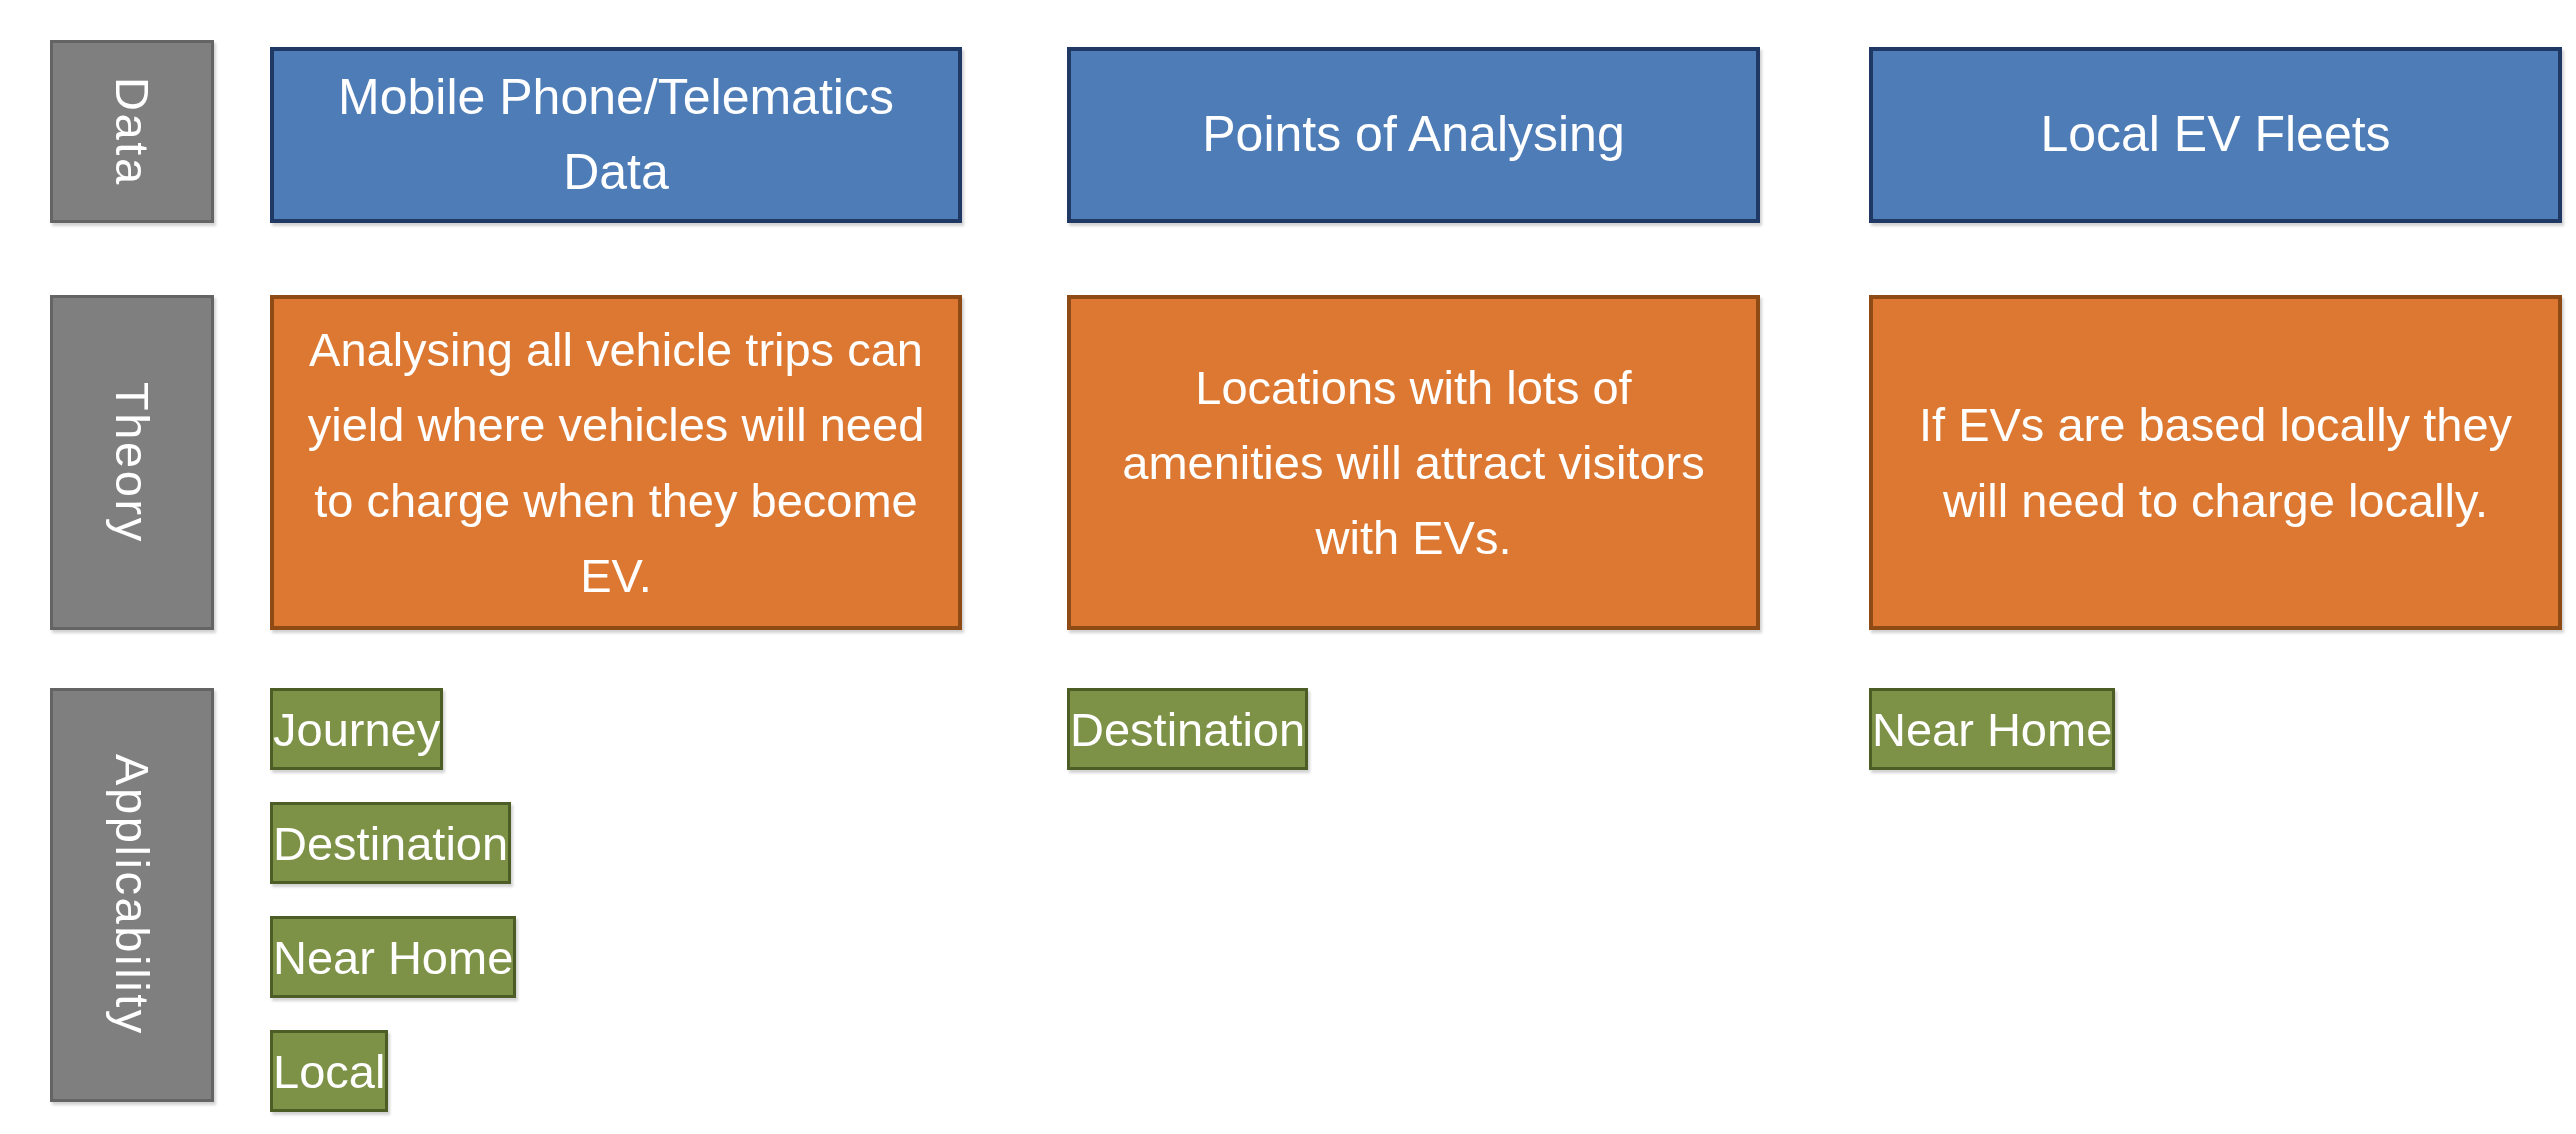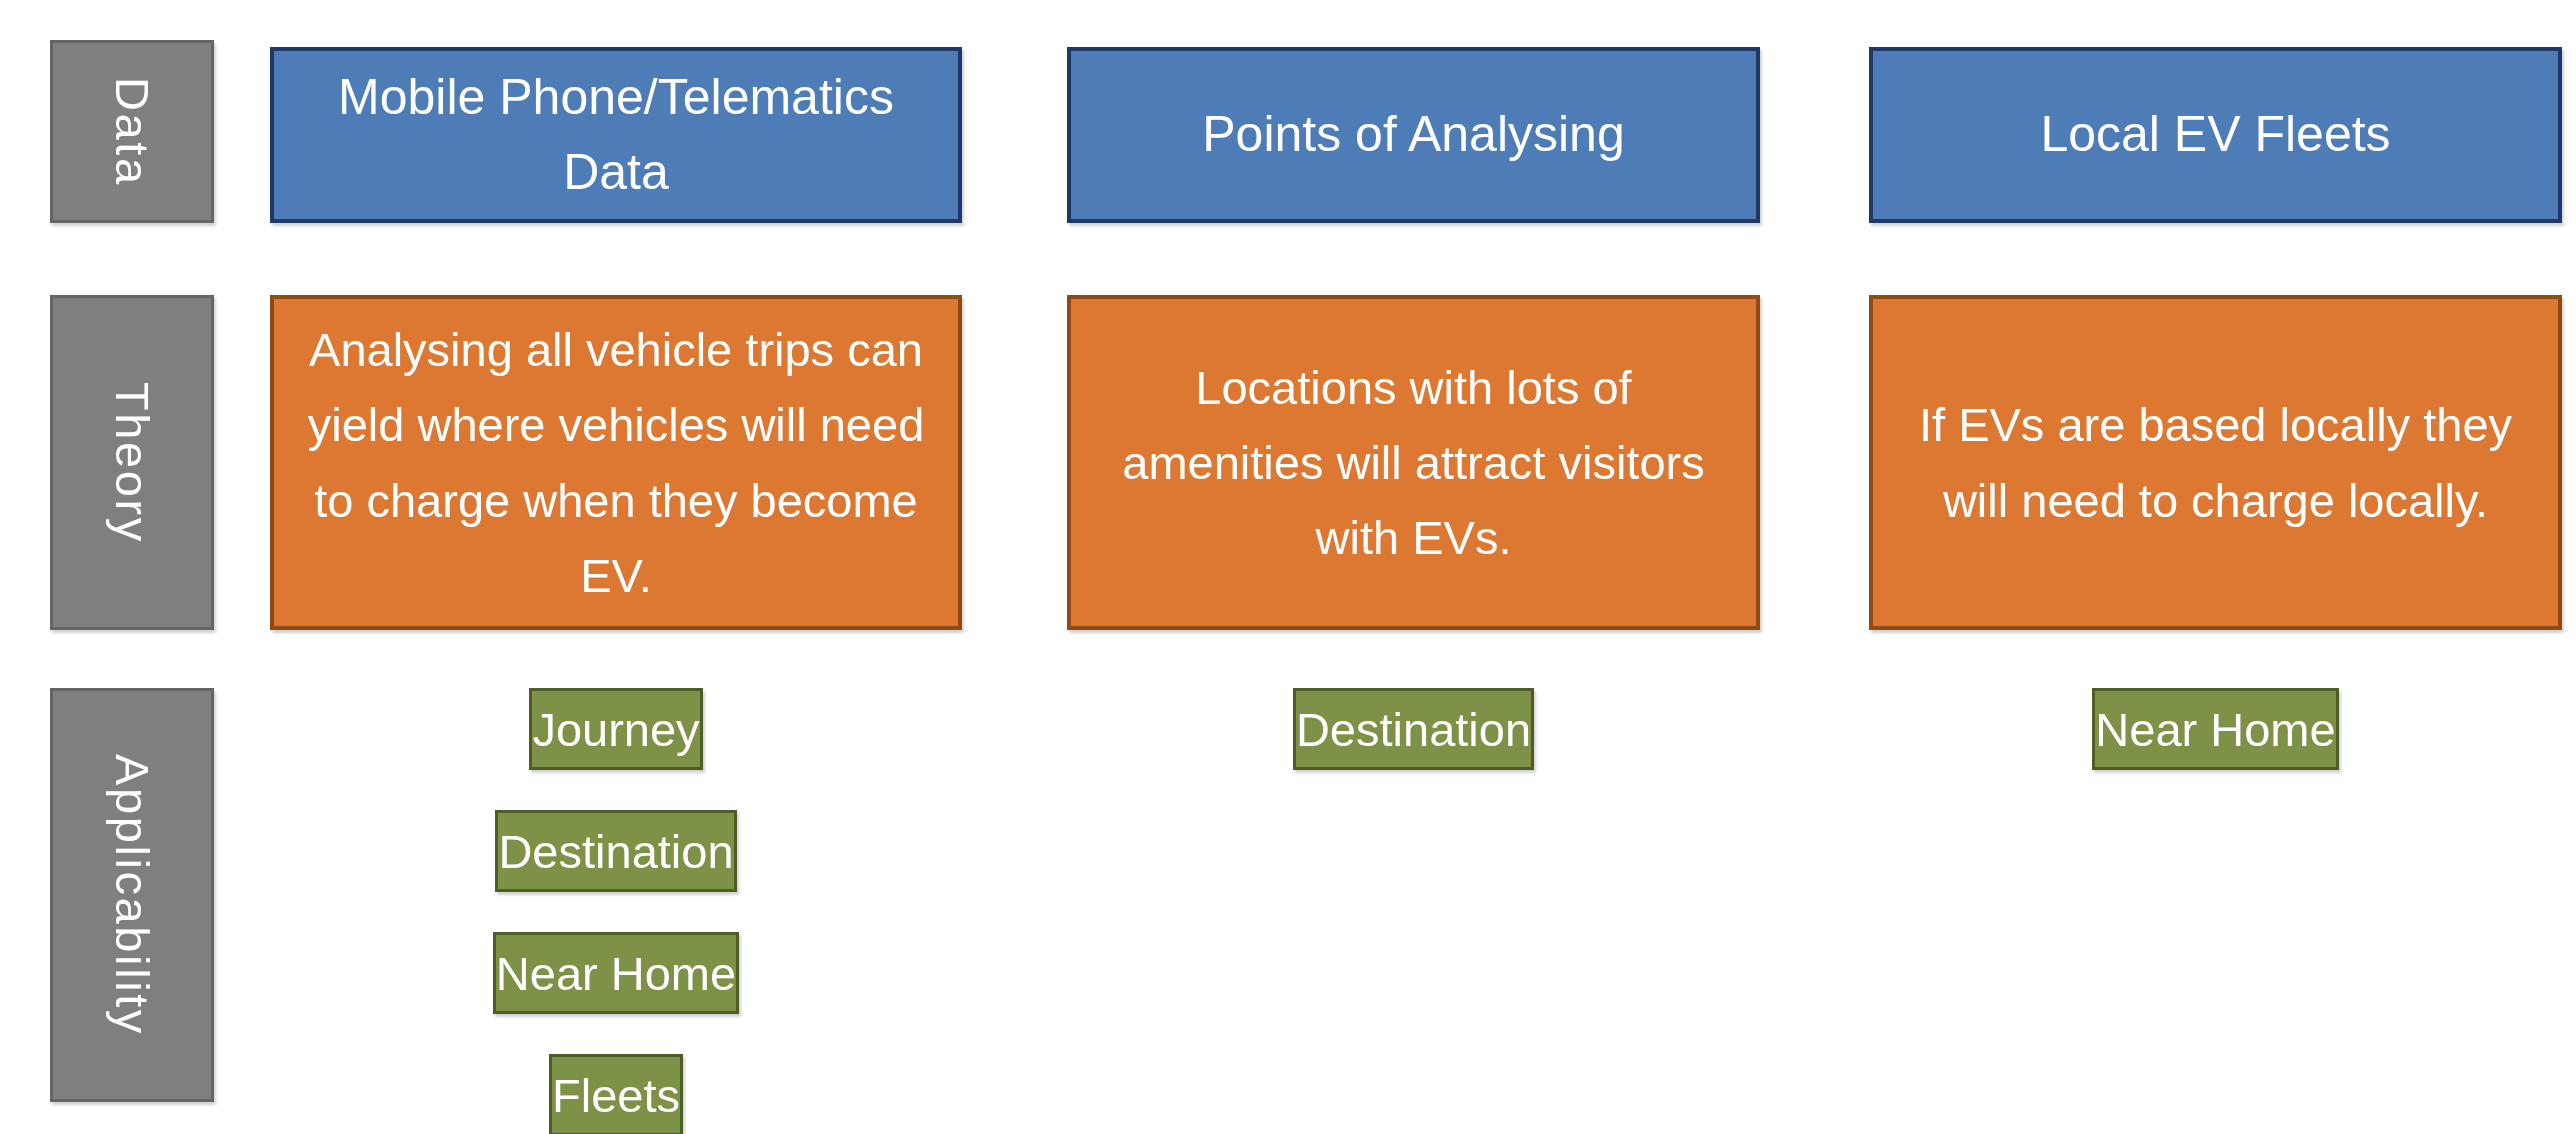--- a/index.html
+++ b/index.html
@@ -48,22 +48,22 @@
   }
   .card-orange{
     background:#dc7832;
     border:4.3px solid #8f4b15;
     font-size:47px;
     line-height:1.6;
     padding:0 19px;
   }
   .stack{
     display:flex;flex-direction:column;
-    gap:40px;
-    align-items:center;
+    gap:32px;
+    align-items:flex-start;
   }
   .green-box{
     background:#7d9147;
     border:3.4px solid #4d5d26;
     height:82px;
     font-size:47px;
     flex:0 0 auto;
   }
 </style>
 </head>
@@ -105,21 +105,21 @@
     <div class="box green-box">
       <span>Journey</span>
     </div>
     <div class="box green-box">
       <span>Destination</span>
     </div>
     <div class="box green-box">
       <span>Near Home</span>
     </div>
     <div class="box green-box">
-      <span>Fleets</span>
+      <span>Local</span>
     </div>
   </div>
 
   <div class="stack gc5 gr5">
     <div class="box green-box">
       <span>Destination</span>
     </div>
   </div>
 
   <div class="stack gc7 gr5">

